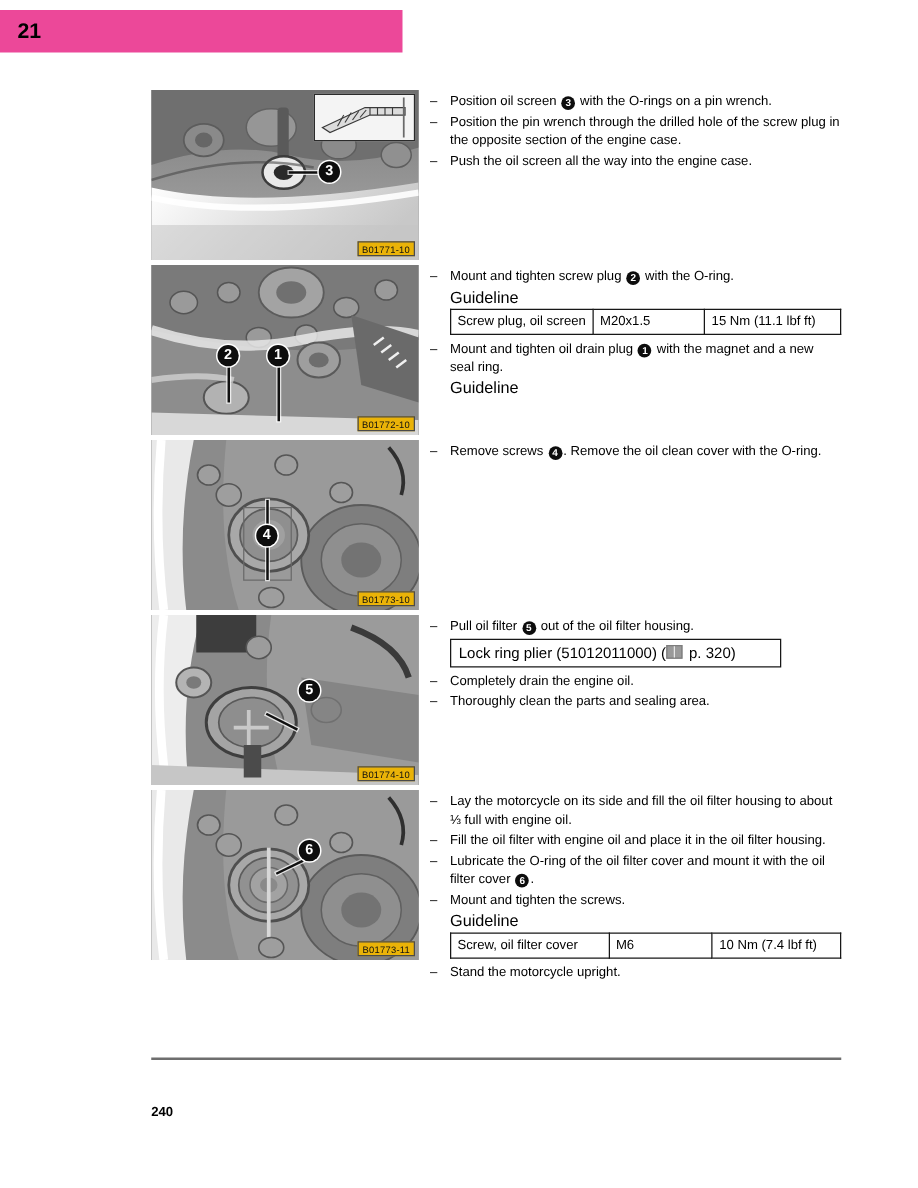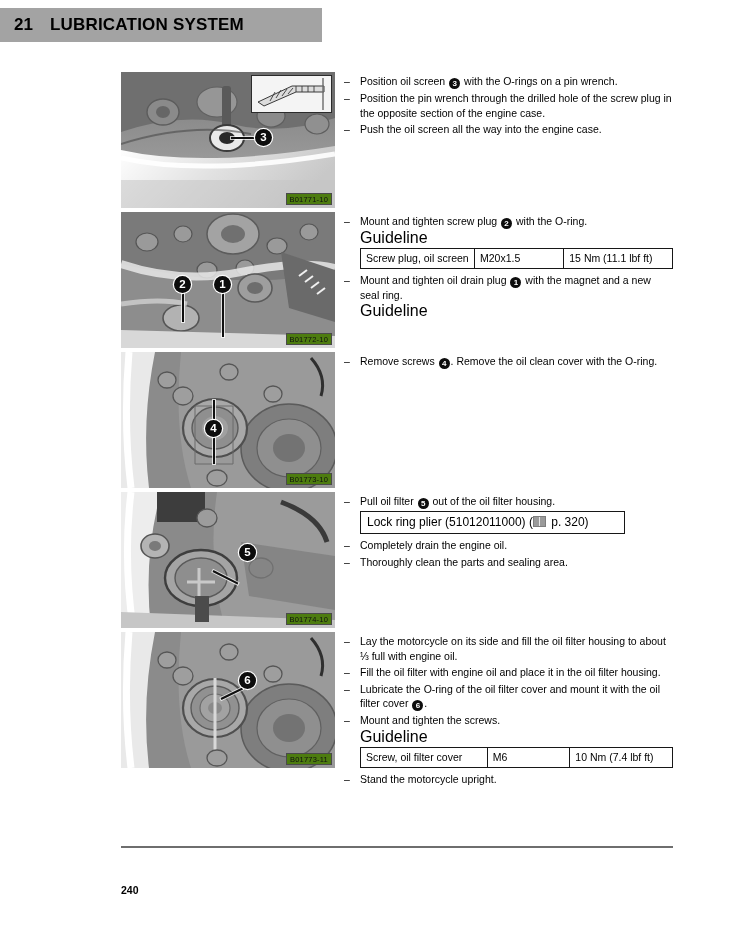--- a/index.html
+++ b/index.html
@@ -16,21 +16,21 @@
     overflow: hidden;
   }
 
   
   .chapter-header {
     position: absolute;
     left: 0;
     top: 8px;
     width: 322px;
     height: 34px;
-    background: #a3a3a3;
+    background: #ec4899;
     display: flex;
     align-items: center;
     box-sizing: border-box;
     padding-left: 14px;
   }
   .chapter-number {
     font-size: 17px;
     font-weight: bold;
     letter-spacing: 0px;
     margin-right: 17px;
@@ -68,21 +68,21 @@
   }
   .figure .photo {
     position: absolute;
     inset: 0;
     background: #8e8e8e;
   }
   .fig-caption {
     position: absolute;
     right: 3px;
     bottom: 3px;
-    background: #4d7c0f;
+    background: #eab308;
     border: 1px solid #4a4a4a;
     color: #101010;
     font-size: 7.5px;
     font-family: "Liberation Sans", sans-serif;
     letter-spacing: 0.2px;
     padding: 1px 3px 0 3px;
     line-height: 9px;
   }
 
   
@@ -138,21 +138,21 @@
   .dash {
     width: 16px;
     min-width: 16px;
     font-size: 10.5px;
     line-height: 14.6px;
   }
   .step-text {
     flex: 1;
   }
   .sub-label {
-    font-size: 16px;
+    font-size: 13px;
     line-height: 14.6px;
     margin: 1px 0 2px 16px;
   }
 
   
   .inline-num {
     display: inline-block;
     width: 11px;
     height: 11px;
     border-radius: 50%;
@@ -232,21 +232,20 @@
     top: 884px;
     font-size: 10.5px;
     font-weight: bold;
   }
 </style>
 </head>
 <body>
 
 <div class="chapter-header">
   <span class="chapter-number">21</span>
-  <span class="chapter-title">LUBRICATION SYSTEM</span>
 </div>
 
 <div class="content">
 
   <div class="block">
     <div class="figure">
       <div class="photo">
         <svg width="214" height="136" viewBox="0 0 214 136" preserveAspectRatio="none">
           <defs>
             <linearGradient id="g1a" x1="0" y1="0" x2="0" y2="1">

